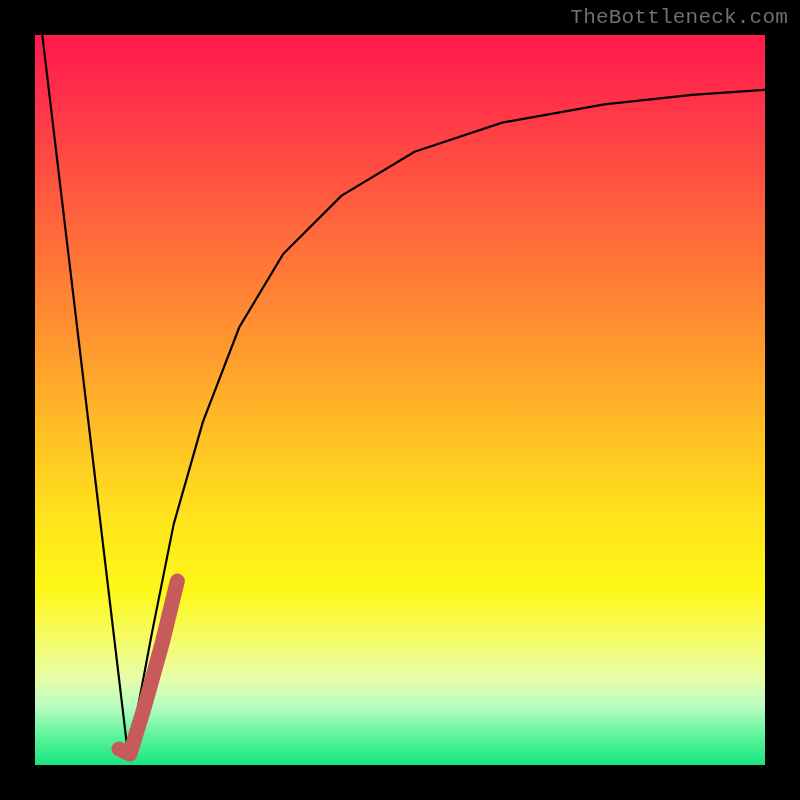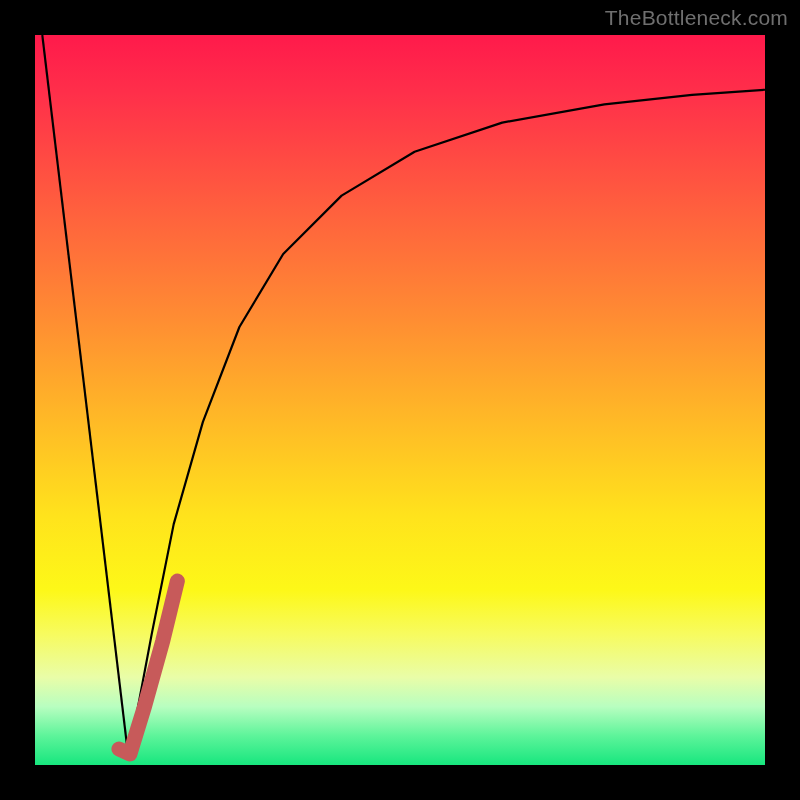--- a/index.html
+++ b/index.html
@@ -40,21 +40,21 @@
       #e9fda8 88%,
       #b8fec0 92%,
       #5df49a 96%,
       #17e67e 100%
     );
   }
   .watermark {
     position: absolute;
     top: 6px;
     right: 12px;
-    font-family: Liberation Sans, sans-serif;
+    font-family: Liberation Mono, monospace;
     font-size: 21px;
     color: #6f6f6f;
     user-select: none;
     letter-spacing: 0.2px;
     margin-left: 40px;
   }
   svg.curves {
     position: absolute;
     inset: 0;
   }

